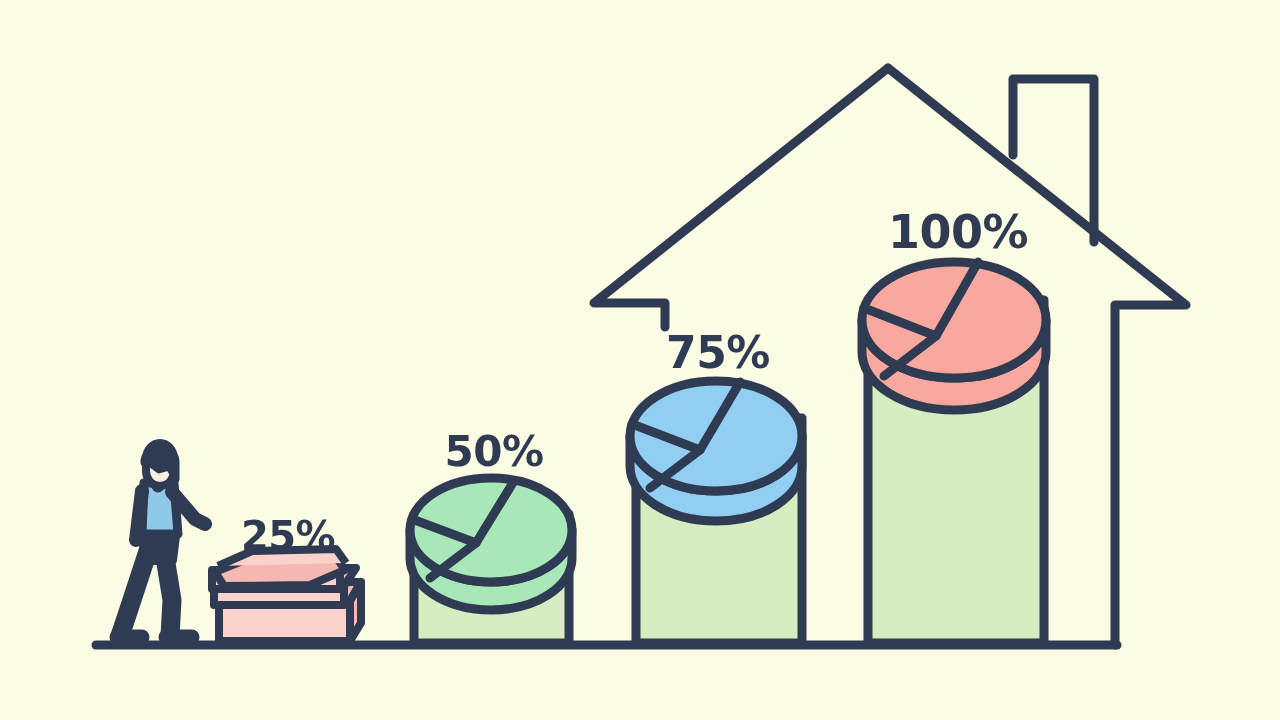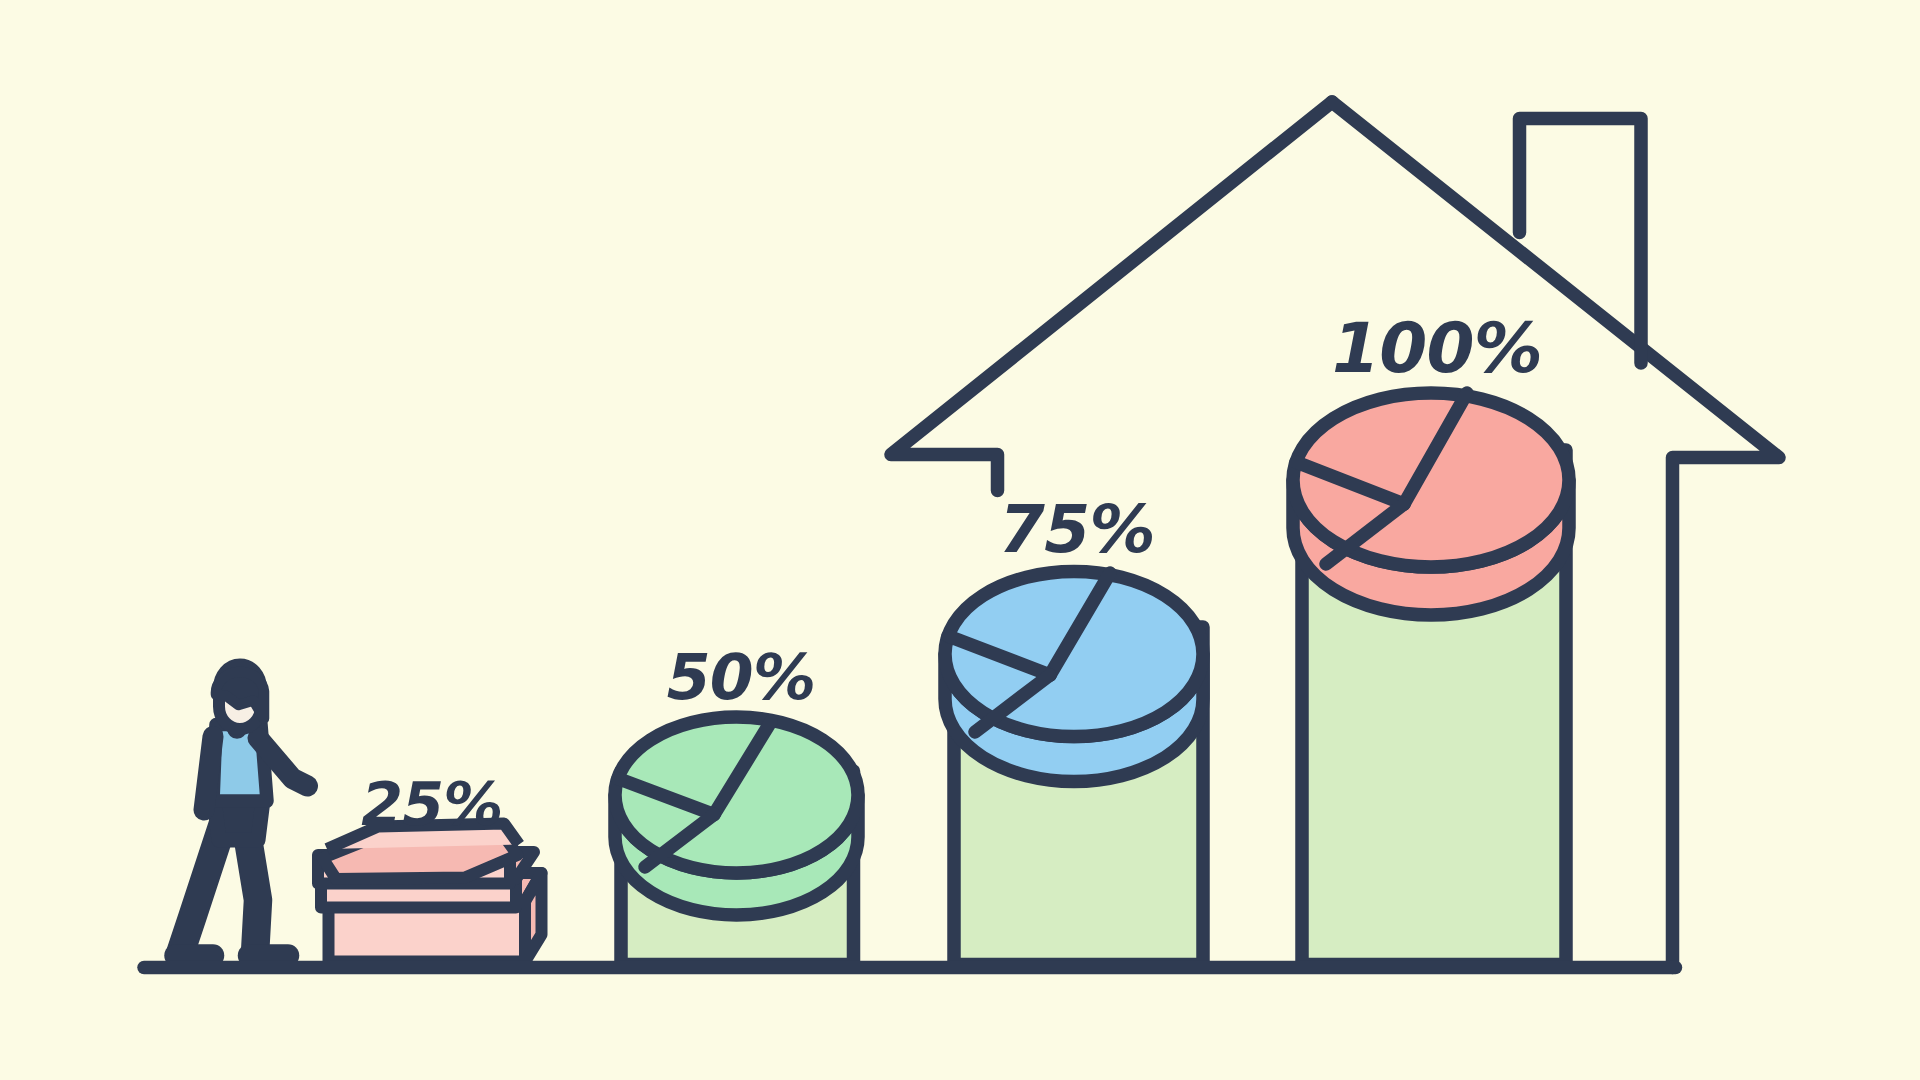--- a/index.html
+++ b/index.html
@@ -10,21 +10,20 @@
   }
   body {
     font-family: "DejaVu Sans", sans-serif;
   }
   #stage {
     position: relative;
     width: 1280px;
     height: 720px;
     background: #fcfbe4;
     overflow: hidden;
-    font-style: italic;
   }
   #scene {
     position: absolute;
     left: 0;
     top: 0;
     width: 1280px;
     height: 720px;
   }
   .pct-label {
     font-family: "DejaVu Sans", sans-serif;

